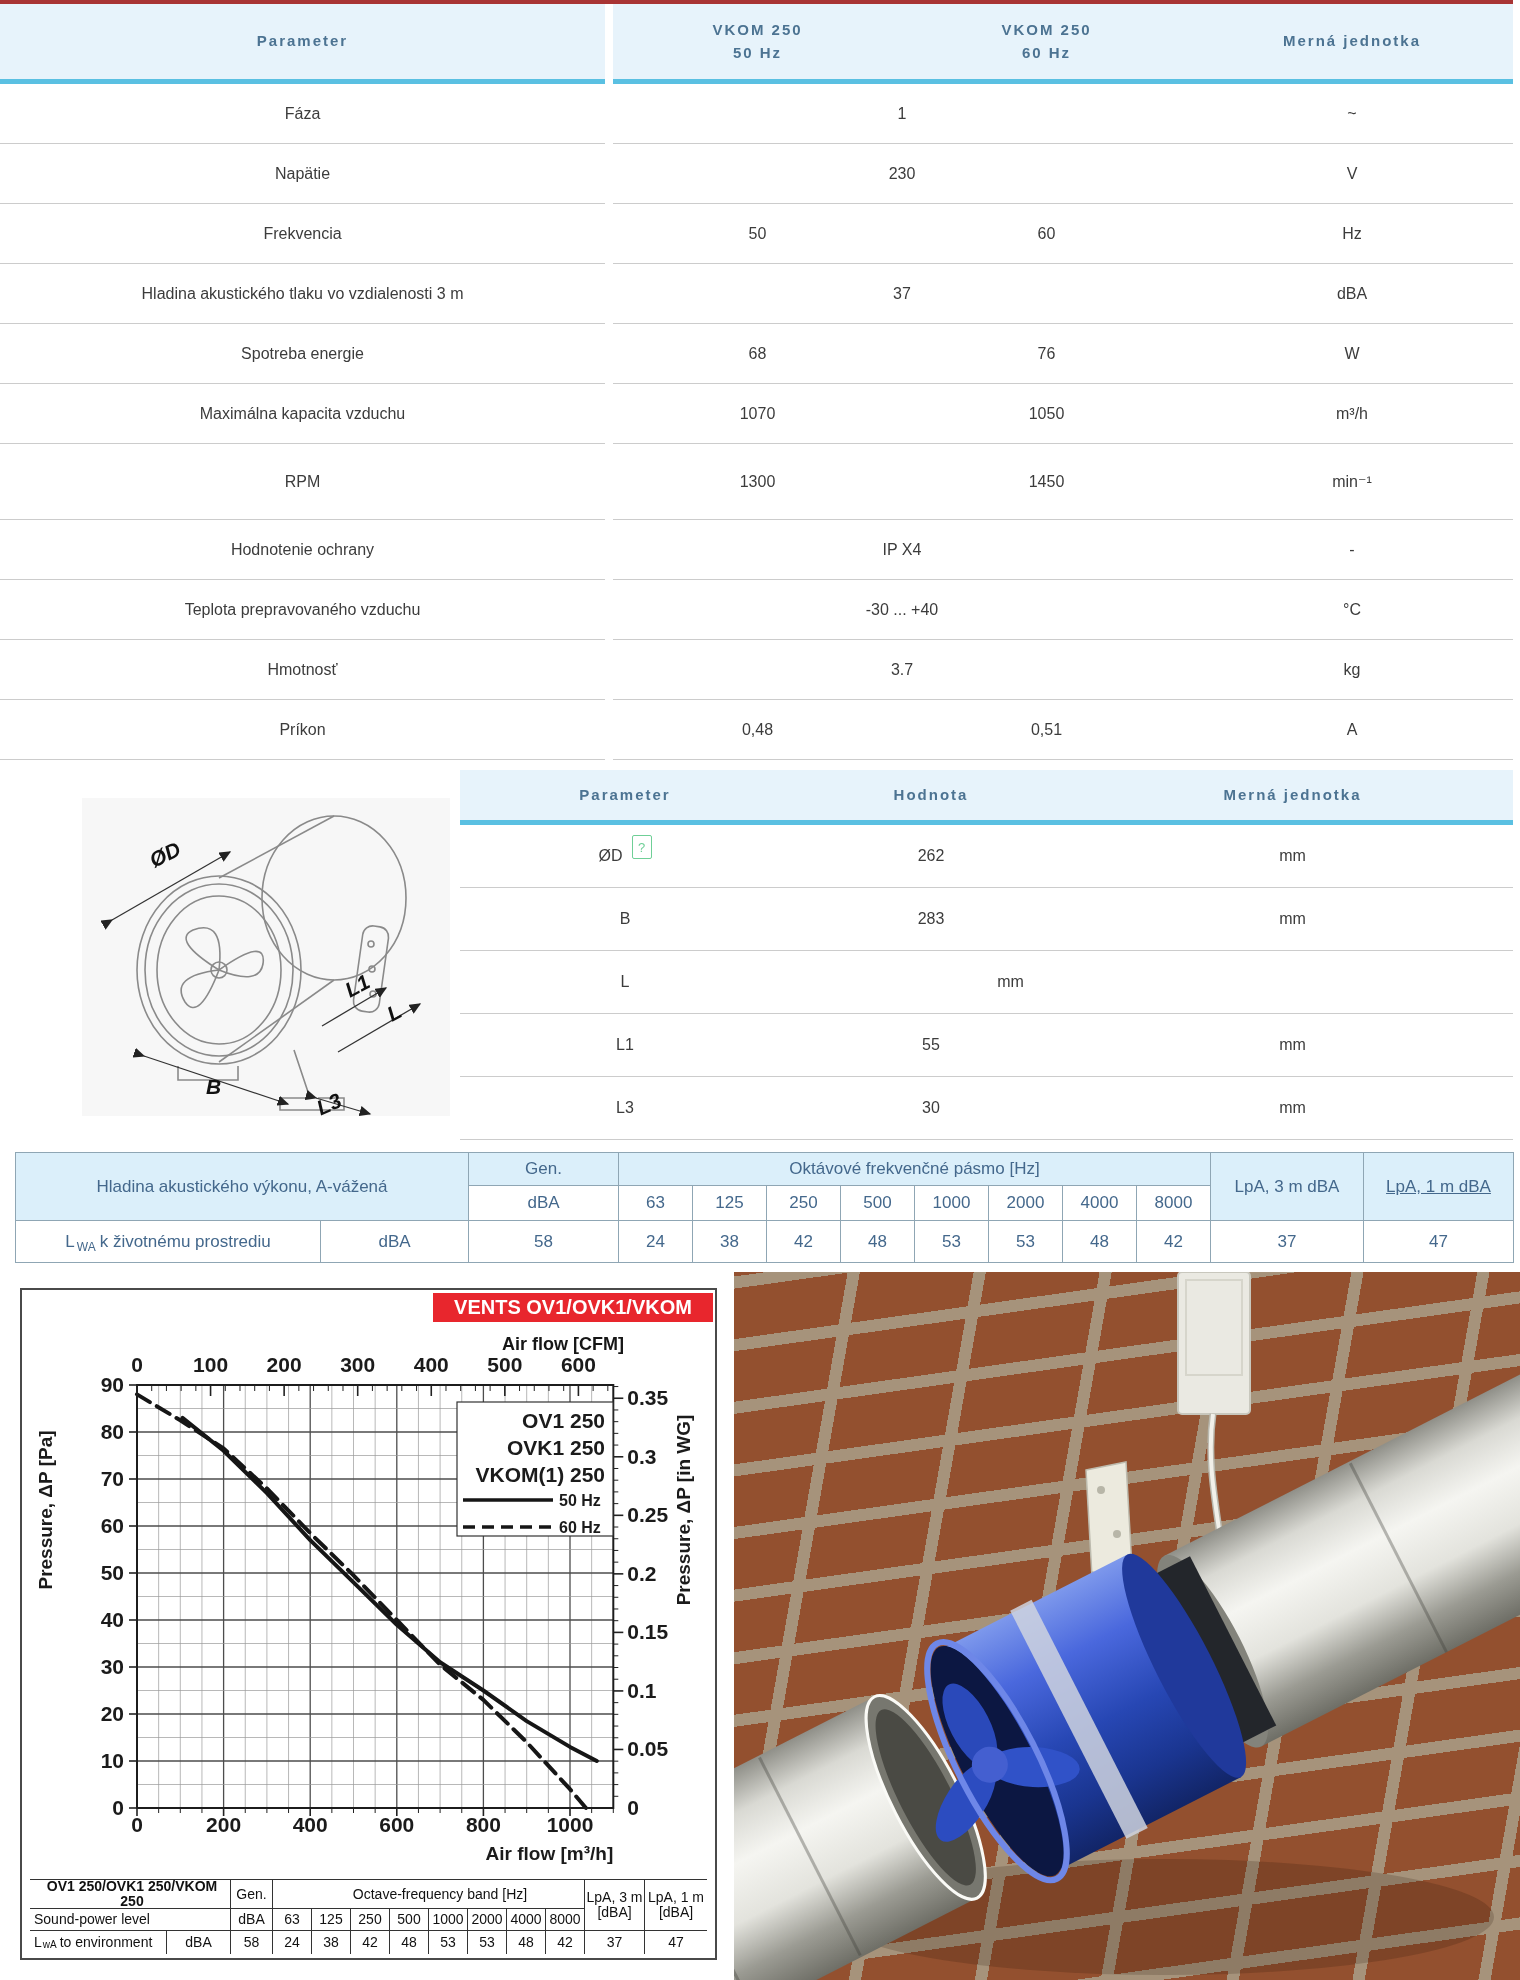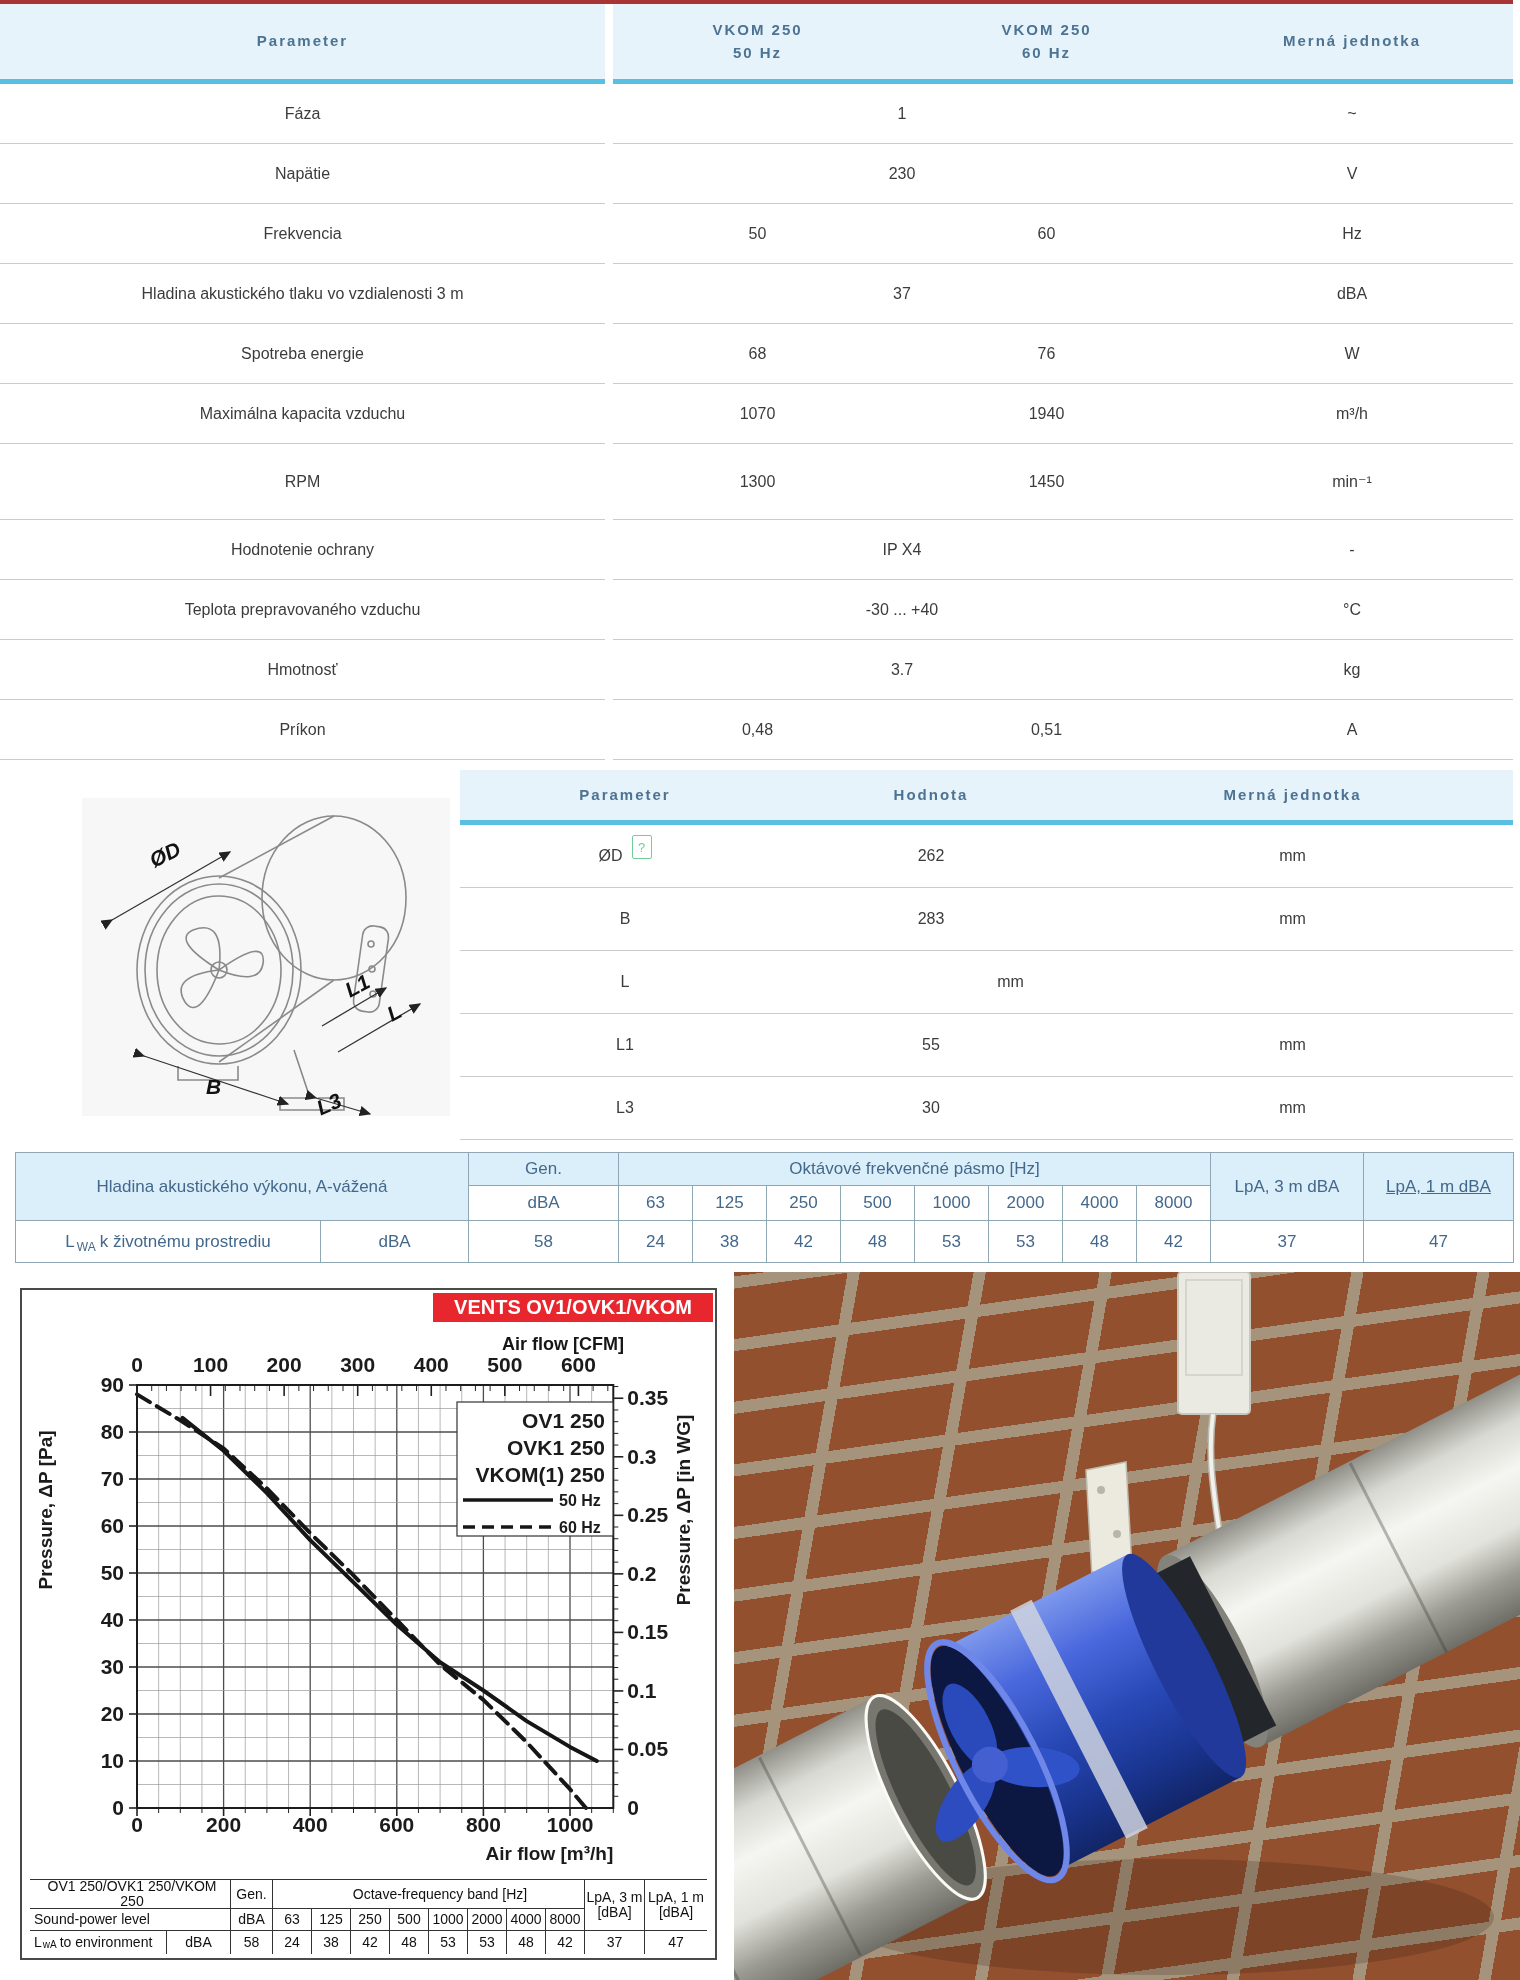--- a/index.html
+++ b/index.html
@@ -62,21 +62,21 @@
              font-weight:bold;font-size:18px;color:#161616;}
   #plot-svg{position:absolute;left:0;top:60px;}
   #plot-svg text{font-family:"Liberation Sans","DejaVu Sans",sans-serif;fill:#1b1b1b;}
   .fig-table{position:absolute;left:8px;top:589px;display:grid;
              grid-template-columns:136px 64px 42px repeat(8,39px) 60px 63px;
              grid-template-rows:29px 22px 24px;color:#111;font-size:14px;}
   .fig-table .fc{border-top:1px solid #333;border-left:1px solid #333;background:#fff;
                  display:flex;align-items:center;justify-content:center;text-align:center;line-height:1.05;}
   .fig-table .noleft{border-left:none;}
   .fig-table .left-al{justify-content:flex-start;padding-left:4px;}
-  .fig-table .bold{font-weight:normal;}
+  .fig-table .bold{font-weight:bold;}
   sub.lwa2{font-size:10px;position:relative;top:3px;margin:0 3px 0 1px;}
   
   .photo{position:absolute;left:734px;top:1272px;width:786px;height:708px;overflow:hidden;}
   .bricks{position:absolute;inset:0;background-color:#93502f;
     background-image:
       repeating-linear-gradient(100deg, rgba(0,0,0,0) 0 112px, #a6937b 112px 124px),
       repeating-linear-gradient(-8deg, rgba(0,0,0,0) 0 50px, #a6937b 50px 62px);}
   .photo svg{position:absolute;inset:0;}
 </style>
 </head>
@@ -139,21 +139,21 @@
             <div class="cell c-v">68</div>
             <div class="cell c-v">76</div>
             <div class="cell c-unit">W</div>
           </div>
         </div>
         <div class="trow">
           <div class="seg segA cell c-param">Maximálna kapacita vzduchu</div>
           <div class="gap"></div>
           <div class="seg segB">
             <div class="cell c-v">1070</div>
-            <div class="cell c-v">1940</div>
+            <div class="cell c-v">1050</div>
             <div class="cell c-unit">m³/h</div>
           </div>
         </div>
         <div class="trow tall">
           <div class="seg segA cell c-param">RPM</div>
           <div class="gap"></div>
           <div class="seg segB">
             <div class="cell c-v">1300</div>
             <div class="cell c-v">1450</div>
             <div class="cell c-unit">min⁻¹</div>

